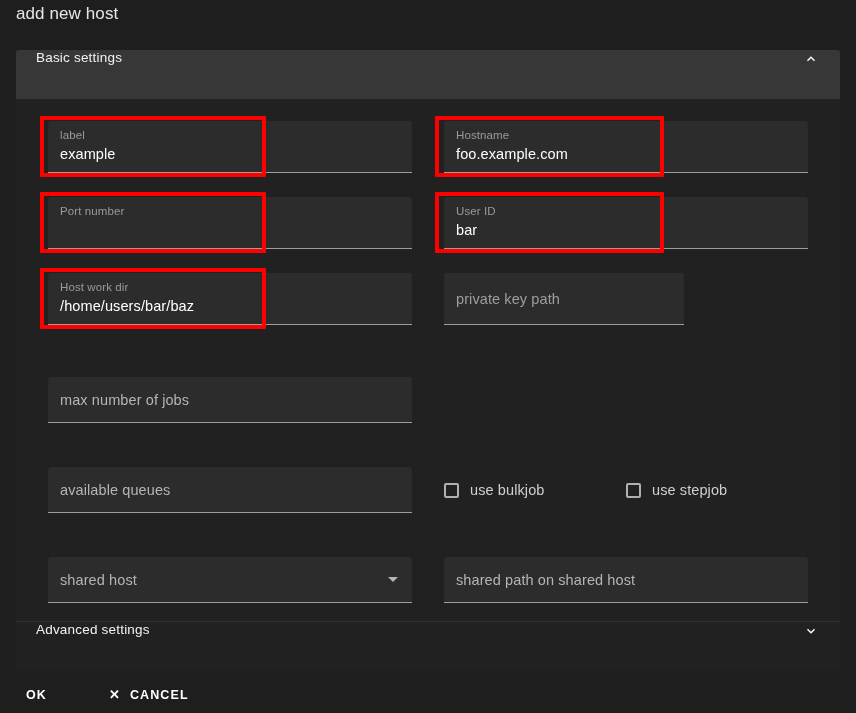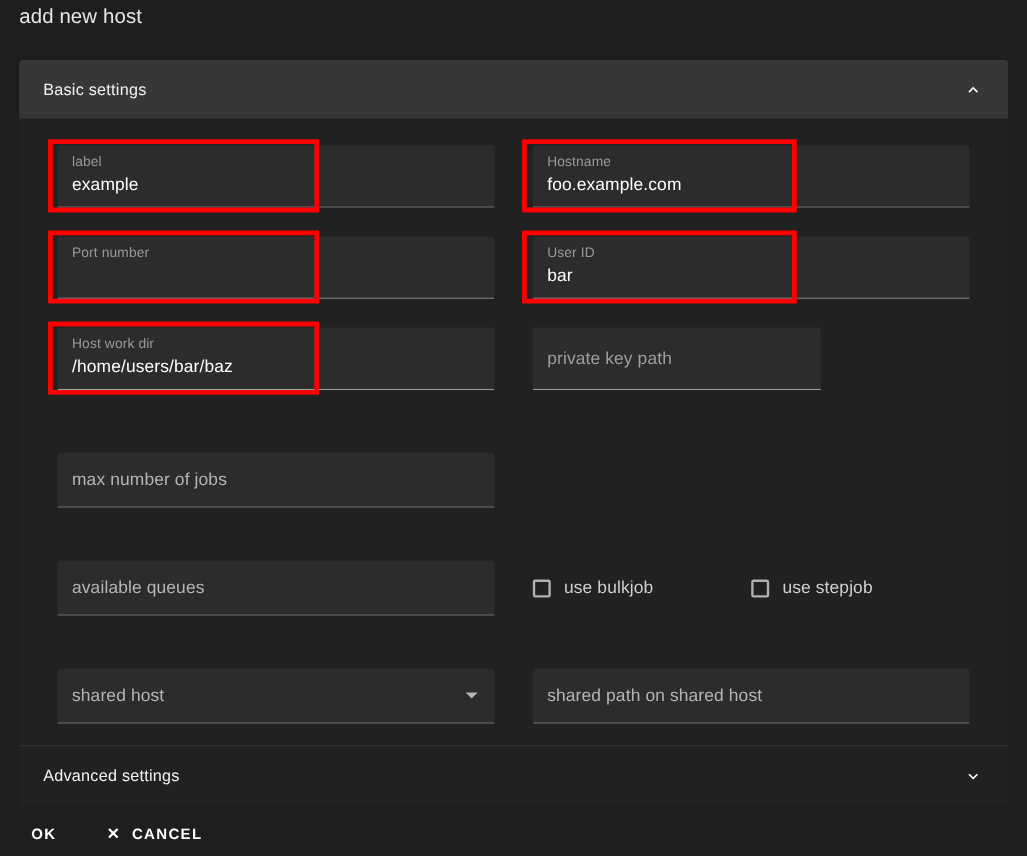--- a/index.html
+++ b/index.html
@@ -34,21 +34,21 @@
     width: 824px;
     background: #212121;
     border-radius: 3px;
     overflow: visible;
   }
   .panel-basic { top: 50px; }
 
   .panel-header {
     height: 49px;
     display: flex;
-    align-items: center;
+    align-items: flex-start;
     padding: 0 20px 0 20px;
     background: #373737;
     border-radius: 3px 3px 0 0;
     cursor: pointer;
   }
   .panel-header-title {
     flex: 1;
     font-size: 13.5px;
     color: #f2f2f2;
     letter-spacing: 0.2px;
@@ -219,20 +219,21 @@
   
   .actions {
     position: absolute;
     left: 0; right: 0;
     top: 676px;
     height: 37px;
     display: flex;
     align-items: center;
     padding-left: 18px;
     background: #1e1e1e;
+    gap: 20px;
   }
   .action-btn {
     background: transparent;
     border: none;
     color: #ffffff;
     font-size: 12.5px;
     font-weight: bold;
     letter-spacing: 1.1px;
     font-family: "Liberation Sans", sans-serif;
     cursor: pointer;

